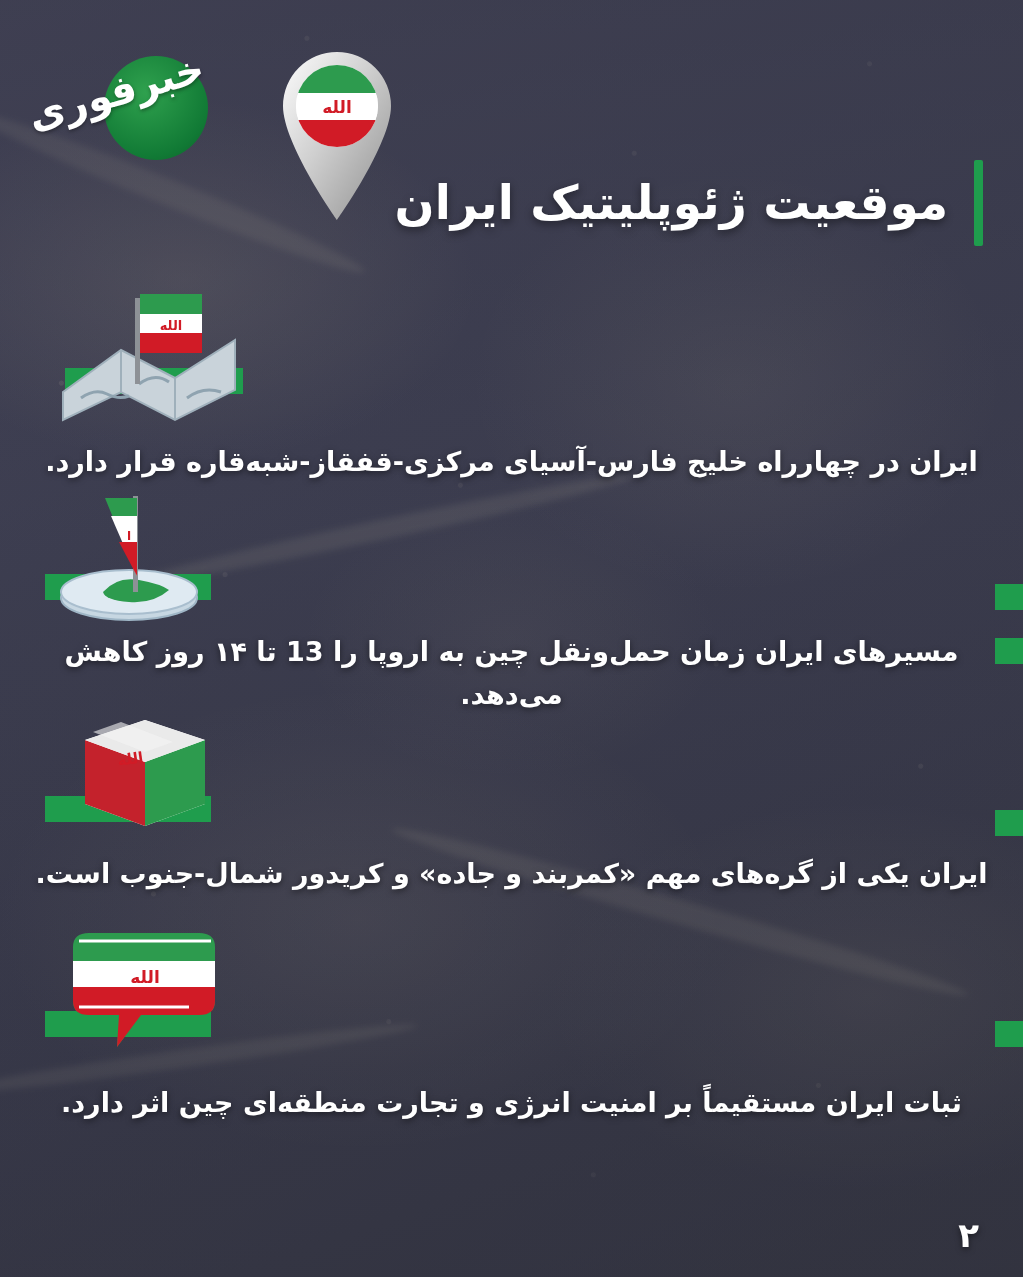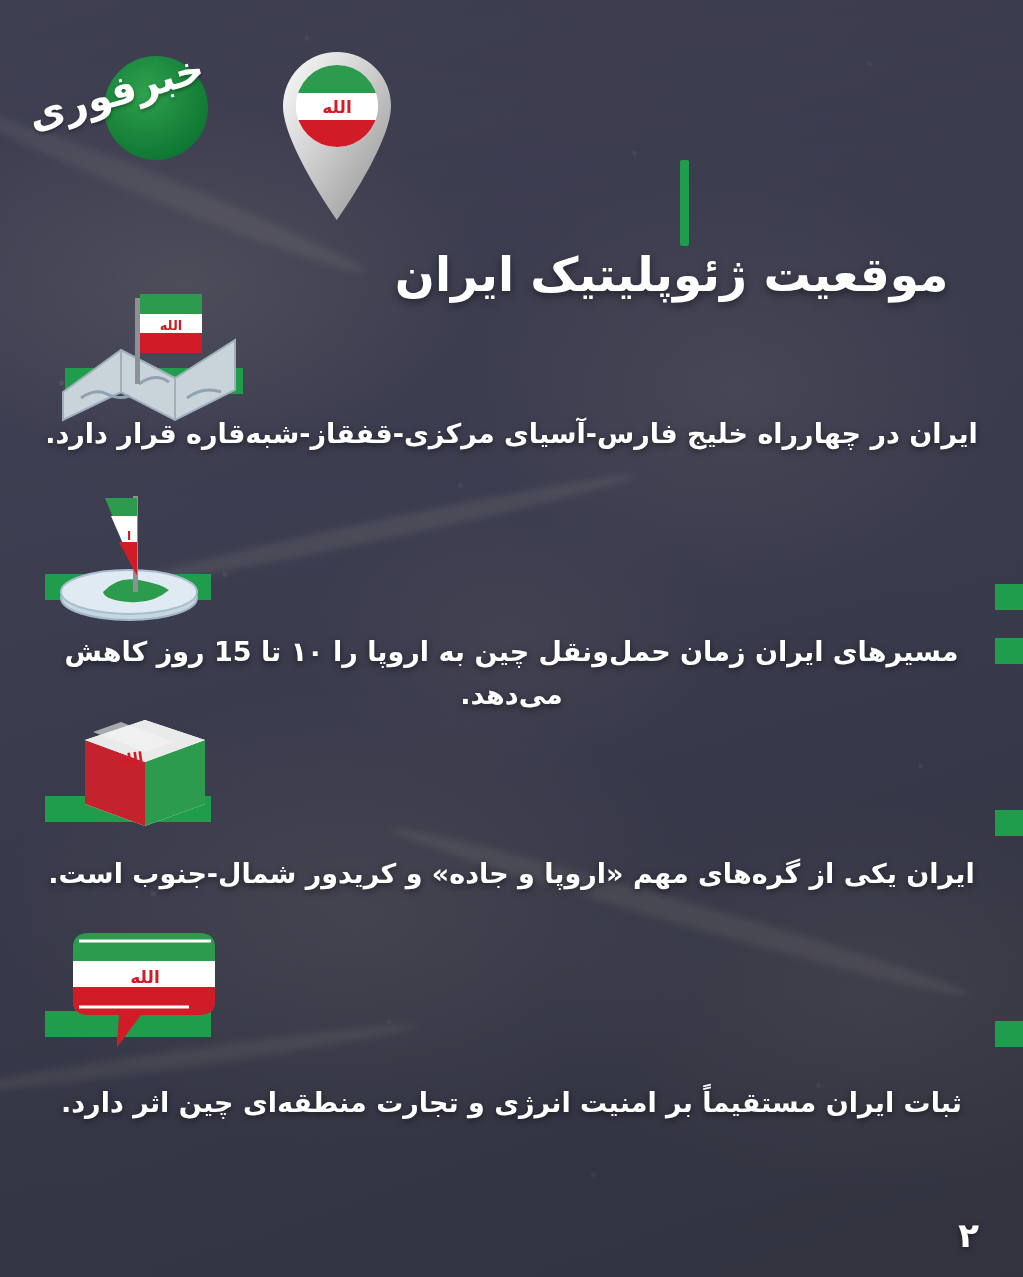--- a/index.html
+++ b/index.html
@@ -86,21 +86,20 @@
 
   
   .header {
     position: absolute;
     top: 160px;
     right: 40px;
     left: 360px;
     display: flex;
     align-items: center;
     justify-content: flex-start;
-    flex-direction: column;
   }
   .header .accent-bar {
     width: 9px;
     height: 86px;
     background: #1f9d4d;
     border-radius: 2px;
     margin-left: 26px;
     flex: 0 0 auto;
   }
   .header .title {
@@ -219,55 +218,55 @@
         <path d="M38 118 q14 -10 26 -4 t22 2" stroke="#8fa3b0" stroke-width="3" fill="none"></path>
         <path d="M96 104 q16 -12 30 -2" stroke="#8fa3b0" stroke-width="3" fill="none"></path>
         <path d="M144 118 q16 -12 34 -6" stroke="#8fa3b0" stroke-width="3" fill="none"></path>
         <rect x="92" y="18" width="5" height="86" fill="#8d9196"></rect>
         <rect x="97" y="14" width="62" height="20" fill="#2d9b4e"></rect>
         <rect x="97" y="34" width="62" height="19" fill="#ffffff"></rect>
         <rect x="97" y="53" width="62" height="20" fill="#d11b26"></rect>
         <text x="128" y="50" font-size="13" font-weight="bold" fill="#d11b26" text-anchor="middle" font-family="DejaVu Sans">الله</text>
       </svg>
     </div>
-    <div class="caption" style="top:132px;">ایران در چهارراه خلیج فارس-آسیای مرکزی-قفقاز-شبه‌قاره قرار دارد.</div>
+    <div class="caption" style="top:160px;">ایران در چهارراه خلیج فارس-آسیای مرکزی-قفقاز-شبه‌قاره قرار دارد.</div>
   </div>
 
   <div class="item" style="top:490px;">
     <div class="green-tab" style="right:0;top:94px;width:28px;"></div>
     <div class="icon-wrap" style="right:800px;top:0;width:190px;height:140px;">
       <svg width="190" height="140" viewBox="0 0 190 140">
         <rect x="12" y="84" width="166" height="26" fill="#1f9d4d"></rect>
         <ellipse cx="96" cy="108" rx="68" ry="22" fill="#c7d7e2" stroke="#9fb6c6" stroke-width="2"></ellipse>
         <ellipse cx="96" cy="102" rx="68" ry="22" fill="#dfeaf2" stroke="#a9bece" stroke-width="2"></ellipse>
         <path d="M70 102 q14 -16 36 -12 t30 10 q-16 14 -40 12 t-26 -10 Z" fill="#2d9b4e"></path>
         <rect x="100" y="6" width="5" height="96" fill="#8d9196"></rect>
         <path d="M72 8 L104 8 L104 86 Z" fill="#2d9b4e"></path>
         <path d="M78 26 L104 26 L104 86 Z" fill="#ffffff"></path>
         <path d="M86 52 L104 52 L104 86 Z" fill="#d11b26"></path>
         <text x="96" y="50" font-size="12" font-weight="bold" fill="#d11b26" text-anchor="middle" font-family="DejaVu Sans">ا</text>
       </svg>
     </div>
-    <div class="caption" style="top:140px;">مسیرهای ایران زمان حمل‌ونقل چین به اروپا را ۱۰ تا 15 روز کاهش می‌دهد.</div>
+    <div class="caption" style="top:140px;">مسیرهای ایران زمان حمل‌ونقل چین به اروپا را 13 تا ۱۴ روز کاهش می‌دهد.</div>
   </div>
 
   <div class="item" style="top:700px;">
     <div class="green-tab" style="right:0;top:110px;width:28px;"></div>
     <div class="icon-wrap" style="right:800px;top:0;width:190px;height:150px;">
       <svg width="190" height="150" viewBox="0 0 190 150">
         <rect x="12" y="96" width="166" height="26" fill="#1f9d4d"></rect>
         <path d="M52 40 L112 20 L172 40 L172 104 L112 126 L52 104 Z" fill="#ffffff"></path>
         <path d="M52 40 L112 62 L112 126 L52 104 Z" fill="#c4222c"></path>
         <path d="M112 62 L172 40 L172 104 L112 126 Z" fill="#2d9b4e"></path>
         <path d="M52 40 L112 20 L172 40 L112 62 Z" fill="#eaeaea"></path>
         <path d="M88 22 L140 42 L112 52 L60 32 Z" fill="#f3f3f3" opacity="0.6"></path>
         <text x="98" y="64" font-size="15" font-weight="bold" fill="#d11b26" text-anchor="middle" font-family="DejaVu Sans" transform="rotate(-8 98 64)">الله</text>
       </svg>
     </div>
-    <div class="caption" style="top:152px;">ایران یکی از گره‌های مهم «اروپا و جاده» و کریدور شمال-جنوب است.</div>
+    <div class="caption" style="top:152px;">ایران یکی از گره‌های مهم «کمربند و جاده» و کریدور شمال-جنوب است.</div>
   </div>
 
   <div class="item" style="top:925px;">
     <div class="green-tab" style="right:0;top:96px;width:28px;"></div>
     <div class="icon-wrap" style="right:800px;top:0;width:190px;height:140px;">
       <svg width="190" height="140" viewBox="0 0 190 140">
         <rect x="12" y="86" width="166" height="26" fill="#1f9d4d"></rect>
         <path d="M40 22 q0 -14 16 -14 h110 q16 0 16 14 v54 q0 14 -16 14 h-58 l-24 32 l2 -32 h-30 q-16 0 -16 -14 Z" fill="#2d9b4e"></path>
         <path d="M40 36 h142 v26 h-142 Z" fill="#ffffff"></path>
         <path d="M40 62 h142 v14 q0 14 -16 14 h-58 l-24 32 l2 -32 h-30 q-16 0 -16 -14 Z" fill="#d11b26"></path>

